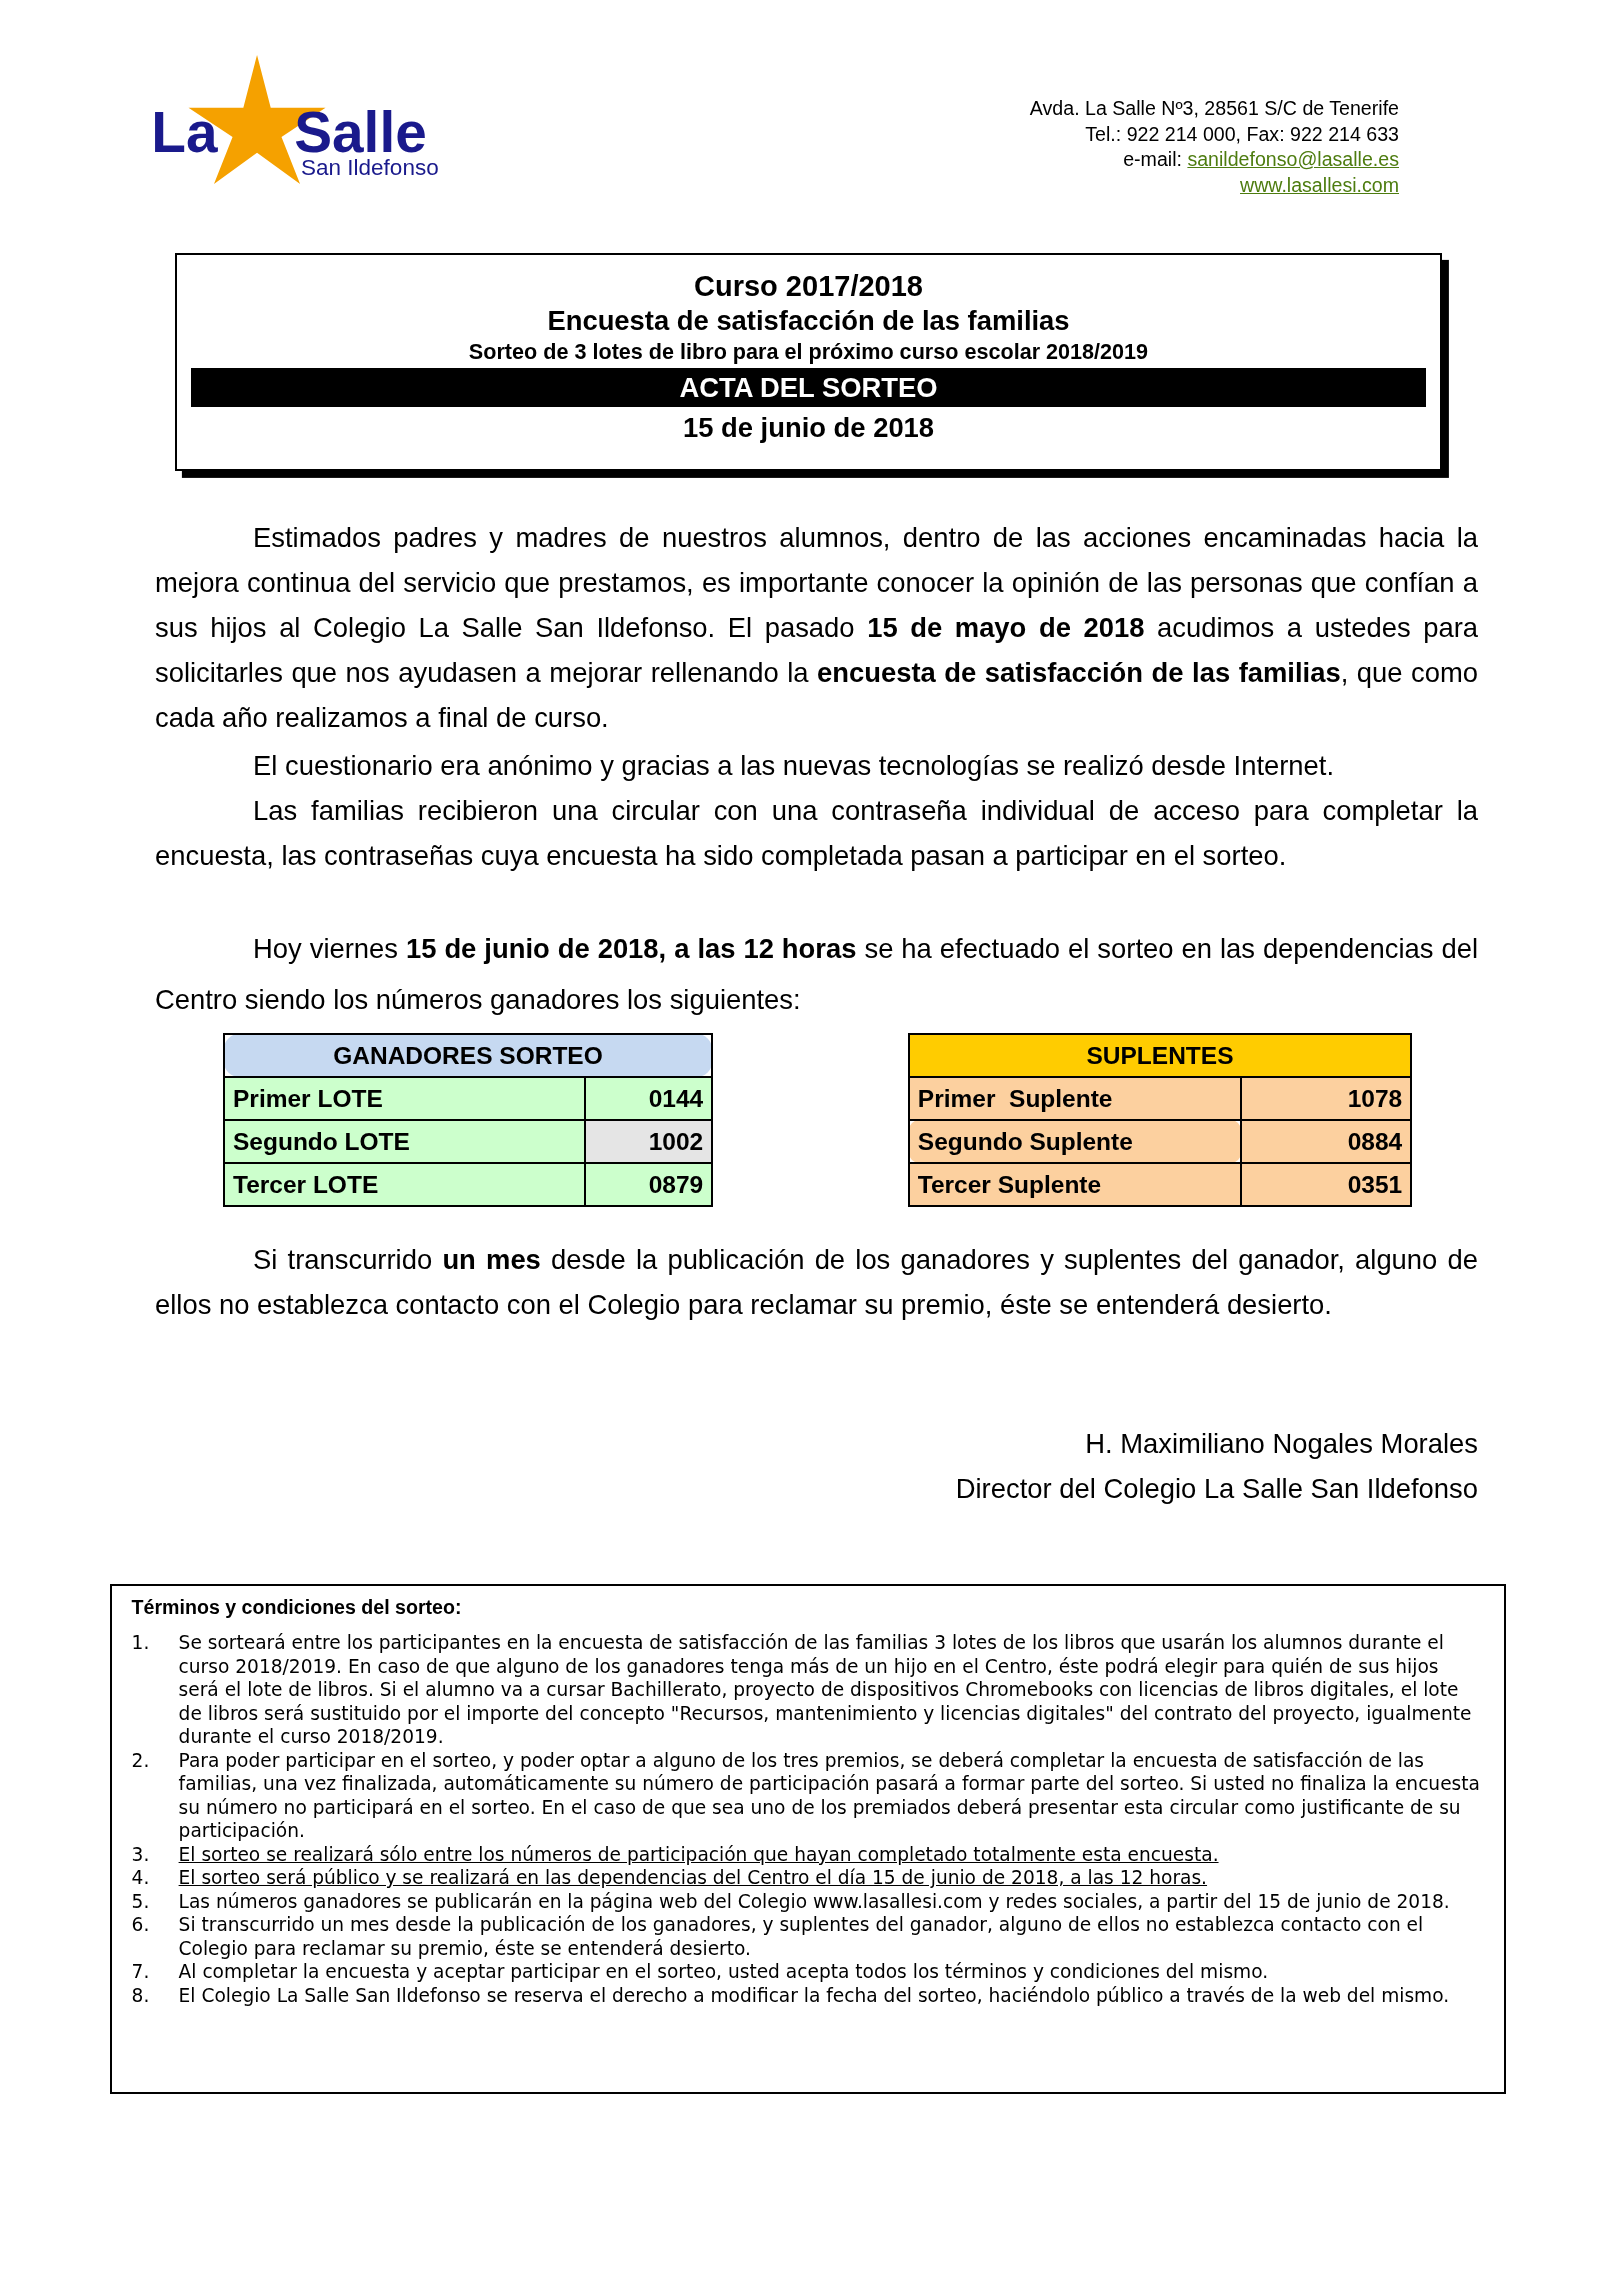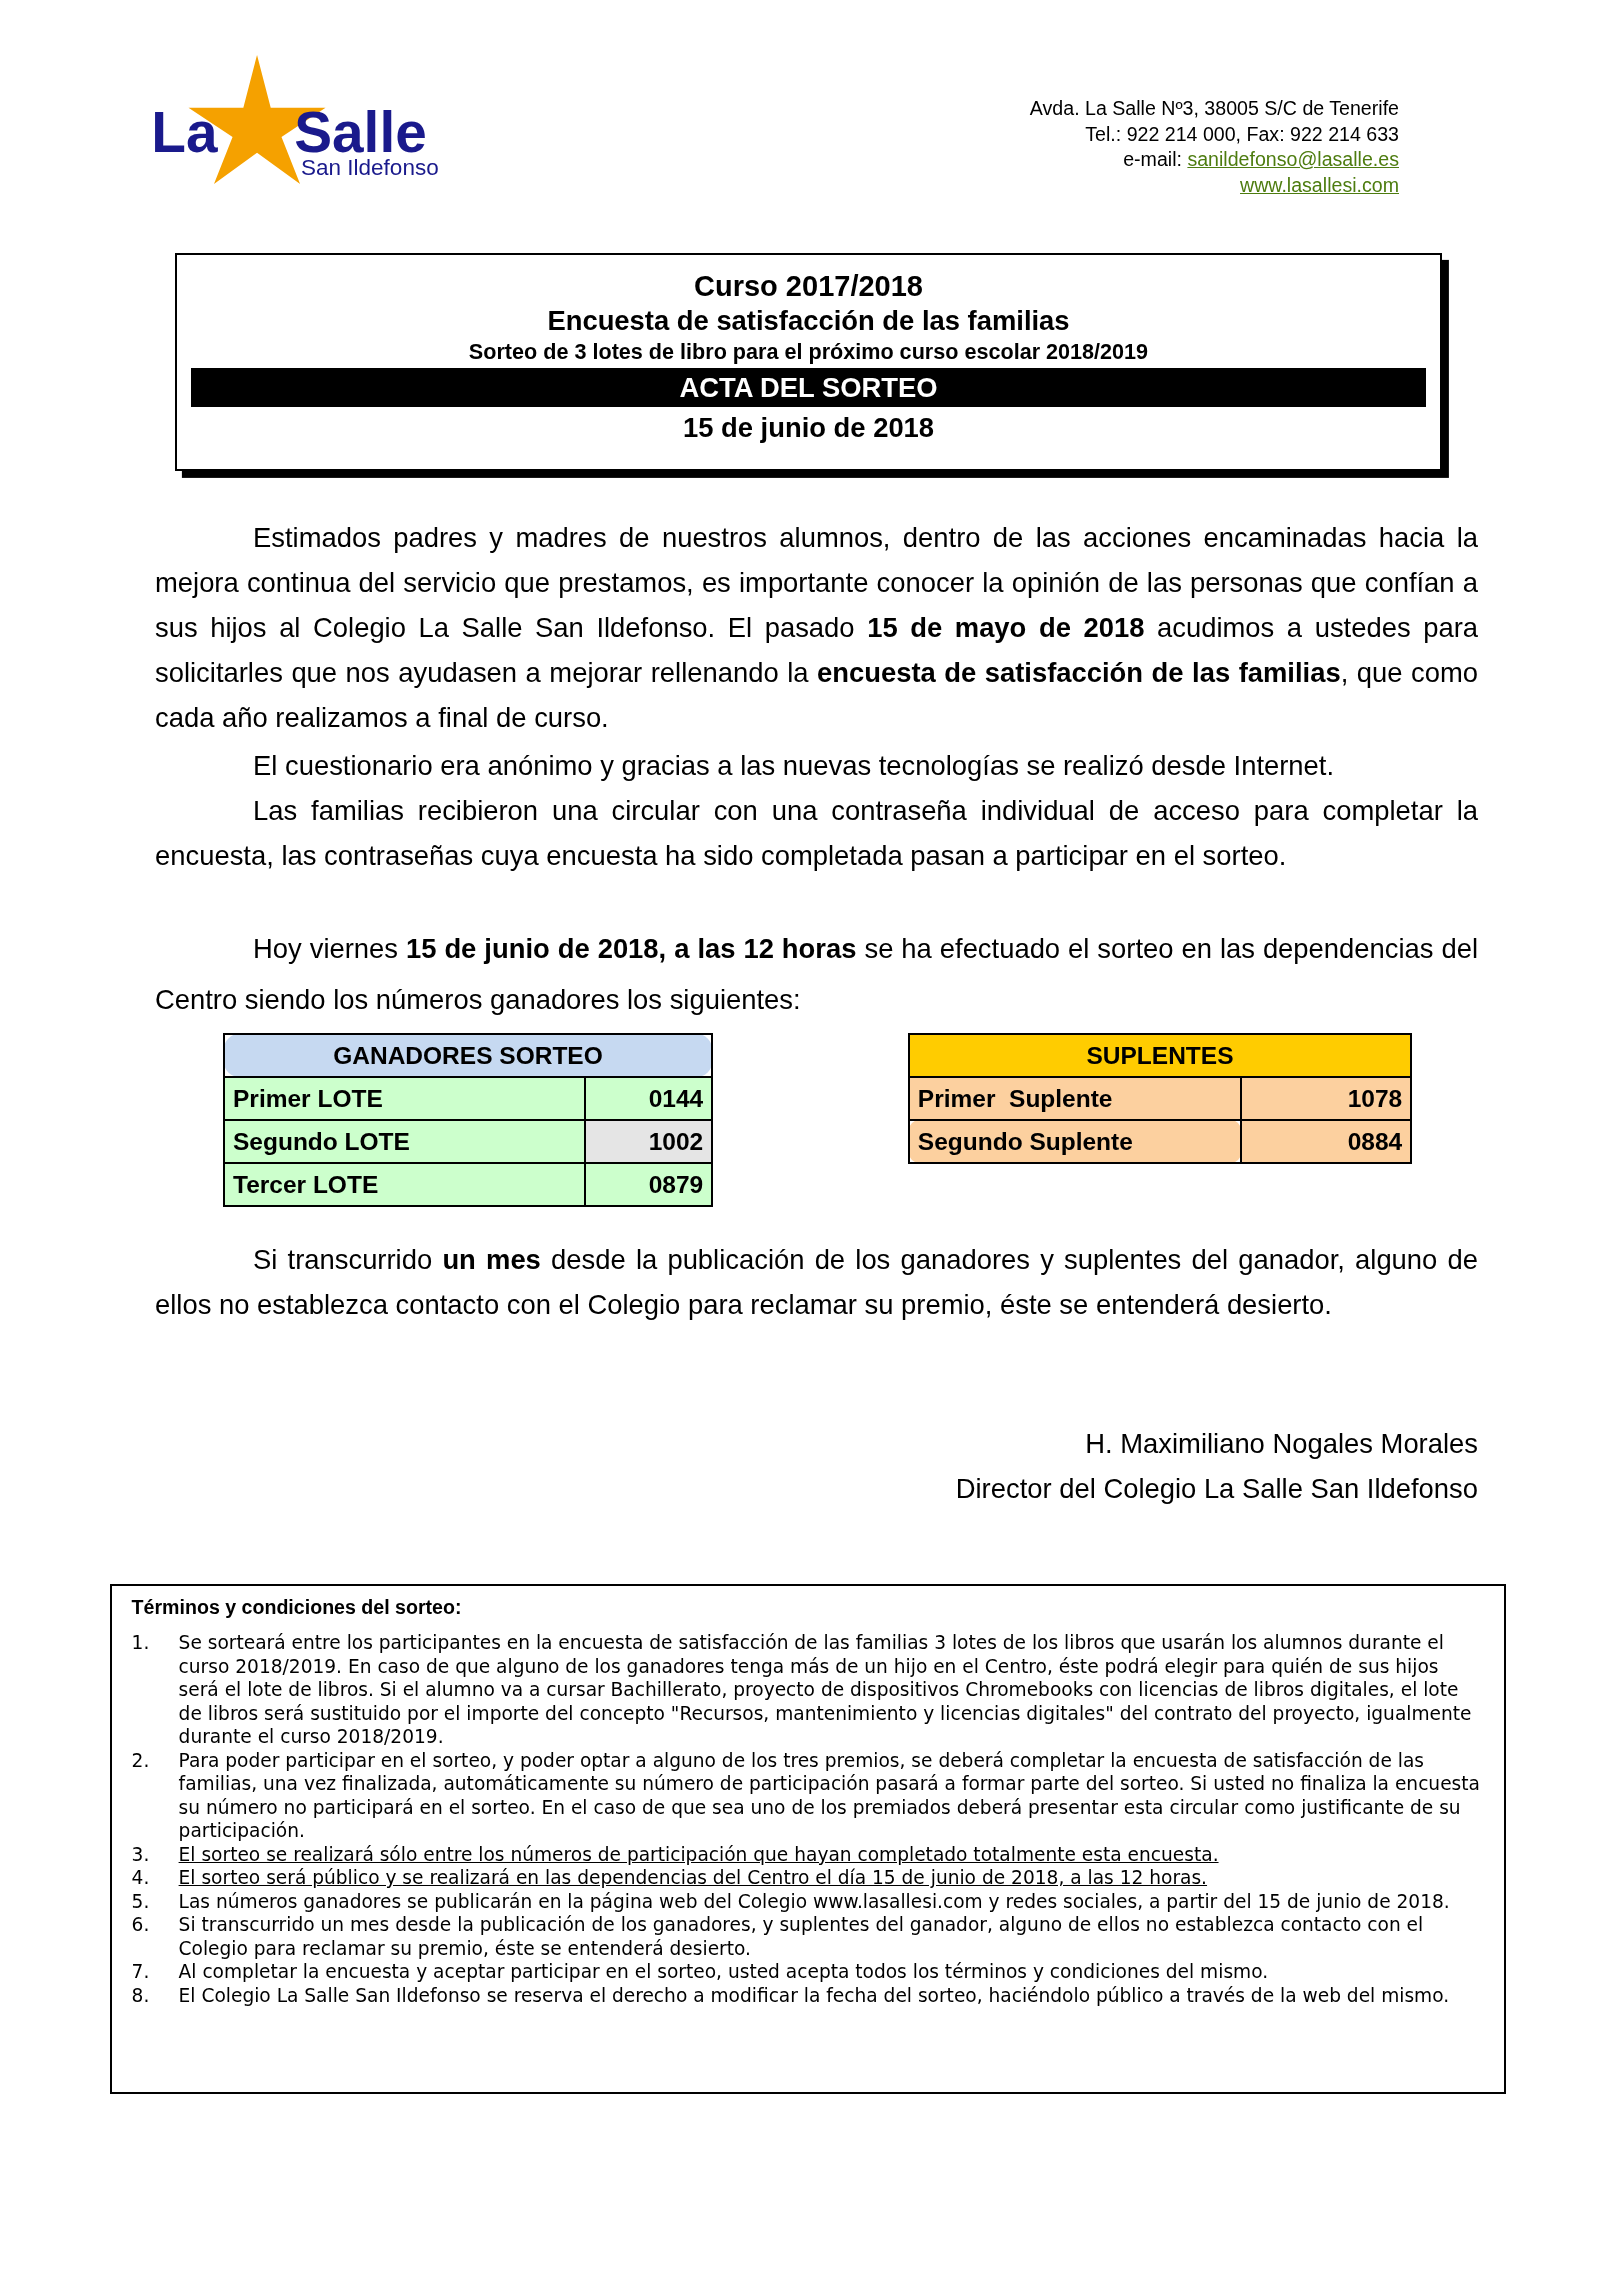--- a/index.html
+++ b/index.html
@@ -60,21 +60,21 @@
 <div class="logo">
   <svg width="314" height="137" viewBox="0 0 320 140">
     <polygon id="logo-star" points="112,4 126,58 182,58 137,88 156,136 112,104 68,136 87,88 42,58 98,58" fill="#f5a100"></polygon>
     <text id="logo-la" x="4" y="103" font-family="Liberation Sans, sans-serif" font-weight="bold" font-size="58" fill="#1a1a8c">La</text>
     <text id="logo-salle" x="150" y="103" font-family="Liberation Sans, sans-serif" font-weight="bold" font-size="58" fill="#1a1a8c">Salle</text>
     <text id="logo-sub" x="157" y="127" font-family="Liberation Sans, sans-serif" font-size="23" fill="#1a1a8c">San Ildefonso</text>
   </svg>
 </div>
 
 <div class="contact">
-  <div>Avda. La Salle Nº3, 38005 S/C de Tenerife</div>
+  <div>Avda. La Salle Nº3, 28561 S/C de Tenerife</div>
   <div>Tel.: 922 214 000, Fax: 922 214 633</div>
   <div><span>e-mail: </span><a>sanildefonso@lasalle.es</a></div>
   <div><a>www.lasallesi.com</a></div>
 </div>
 
 <div class="title-box">
   <div class="tb-line1">Curso 2017/2018</div>
   <div class="tb-line2">Encuesta de satisfacción de las familias</div>
   <div class="tb-line3">Sorteo de 3 lotes de libro para el próximo curso escolar 2018/2019</div>
   <div class="tb-acta">ACTA DEL SORTEO</div>
@@ -112,20 +112,24 @@
         <th colspan="2" style="background: rgb(255, 204, 0); margin-top: 40px;">SUPLENTES</th>
       </tr>
   <tr>
     <td class="label" style="white-space: pre; background: rgb(252, 208, 159);">Primer  Suplente</td>
     <td class="num" style="background: rgb(252, 208, 159);">1078</td>
   </tr>
   <tr>
     <td class="label" style="background: rgb(252, 208, 159); border-radius: 10px;">Segundo Suplente</td>
     <td class="num" style="background: rgb(252, 208, 159);">0884</td>
   </tr>
+  <tr>
+    <td class="label" style="background: rgb(252, 208, 159);">Tercer Suplente</td>
+    <td class="num" style="background: rgb(252, 208, 159);">0351</td>
+  </tr>
 </tbody>
   </table>
 
 <p class="body-text indent p5" style="margin:0"><span>Si transcurrido </span><b>un mes</b><span> desde la publicación de los ganadores y suplentes del ganador, alguno de ellos no establezca contacto con el Colegio para reclamar su premio, éste se entenderá desierto.</span></p>
 
 <div class="signature">
   <div>H. Maximiliano Nogales Morales</div>
   <div>Director del Colegio La Salle San Ildefonso</div>
 </div>
 

